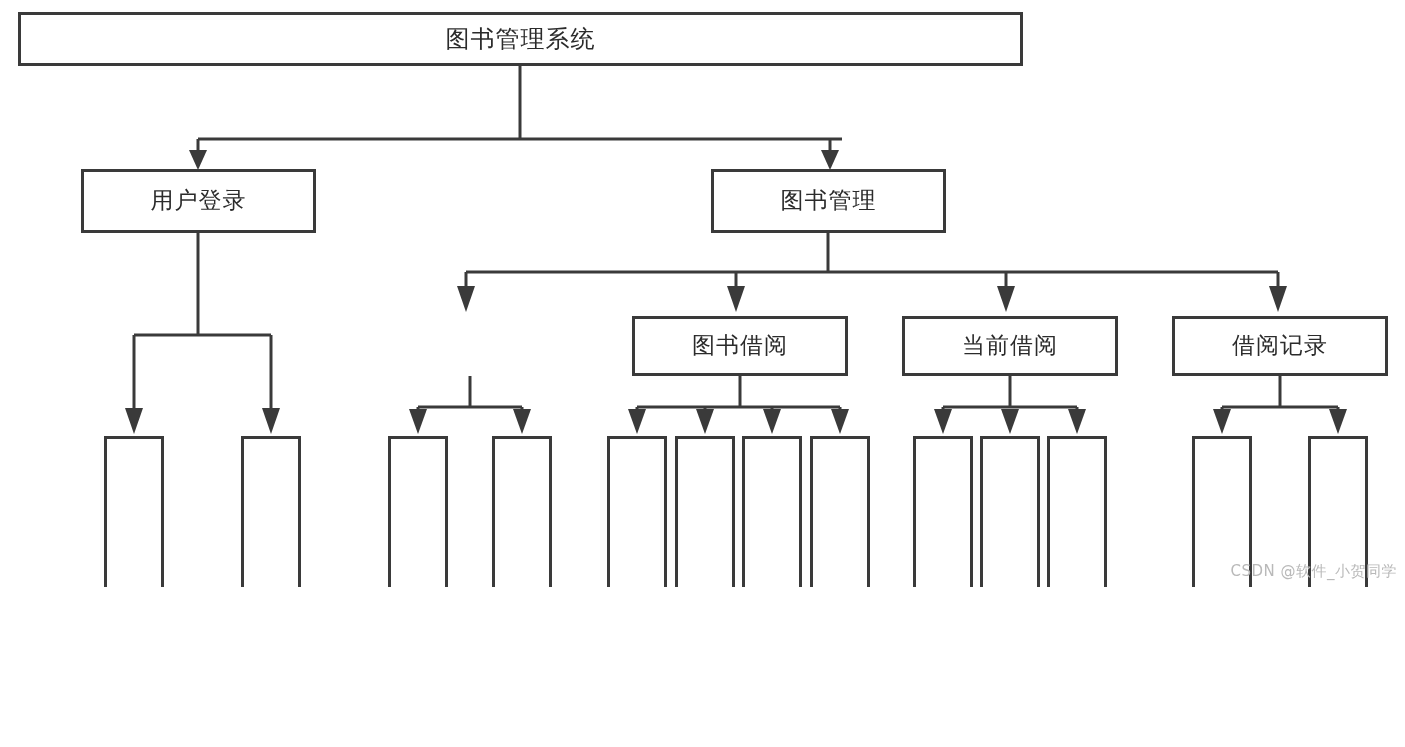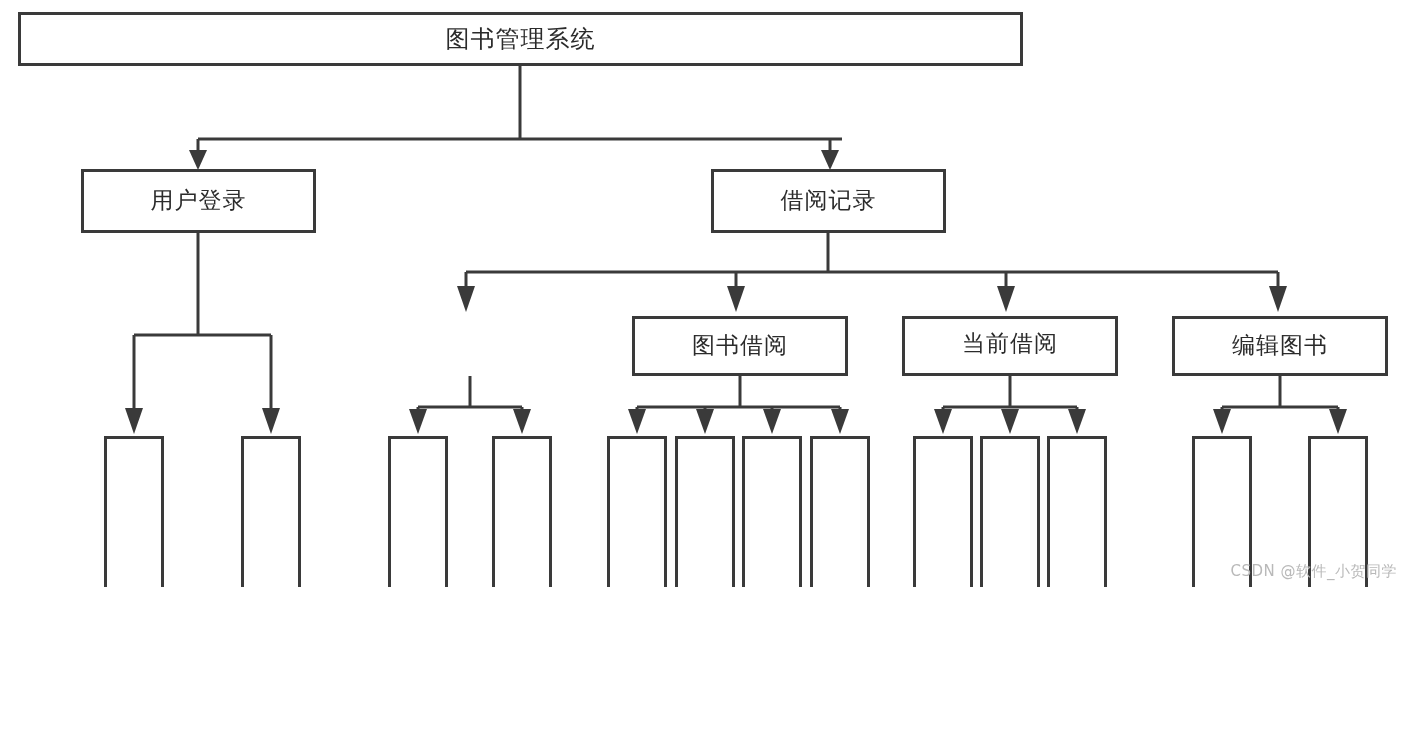--- a/index.html
+++ b/index.html
@@ -133,25 +133,25 @@
     <path class="wire" d="M1222,407 L1338,407"></path>
     <path class="wire" d="M1222,407 L1222,412"></path>
     <path class="wire" d="M1338,407 L1338,412"></path>
     <polygon class="arrowhead" points="1213,409 1231,409 1222,434"></polygon>
     <polygon class="arrowhead" points="1329,409 1347,409 1338,434"></polygon>
   </svg>
 
   <div class="node horiz root" style="left:18px; top:12px; width:1005px; height:54px;">图书管理系统</div>
 
   <div class="node horiz" style="left:81px; top:169px; width:235px; height:64px;">用户登录</div>
-  <div class="node horiz" style="left:711px; top:169px; width:235px; height:64px;">借阅记录</div>
+  <div class="node horiz" style="left:711px; top:169px; width:235px; height:64px;">图书管理</div>
 
   <div class="node horiz" style="left:632px; top:316px; width:216px; height:60px;">图书借阅</div>
-  <div class="node horiz" style="left:902px; top:316px; width:216px; height:60px;font-family:Liberation Mono, monospace;">当前借阅</div>
-  <div class="node horiz" style="left:1172px; top:316px; width:216px; height:60px;">编辑图书</div>
+  <div class="node horiz" style="left:902px; top:316px; width:216px; height:60px;">当前借阅</div>
+  <div class="node horiz" style="left:1172px; top:316px; width:216px; height:60px;">借阅记录</div>
 
   <div class="node vert" style="left:104px; top:436px; width:60px; height:300px;">用户登录</div>
   <div class="node vert" style="left:241px; top:436px; width:60px; height:300px;">注销登录</div>
 
   <div class="node vert" style="left:388px; top:436px; width:60px; height:300px;">查询图书</div>
   <div class="node vert" style="left:492px; top:436px; width:60px; height:300px;">借阅图书</div>
 
   <div class="node vert" style="left:607px; top:436px; width:60px; height:300px;">查询图书</div>
   <div class="node vert" style="left:675px; top:436px; width:60px; height:300px;">新增图书（管理员）</div>
   <div class="node vert" style="left:742px; top:436px; width:60px; height:300px;">编辑图书（管理员）</div>

